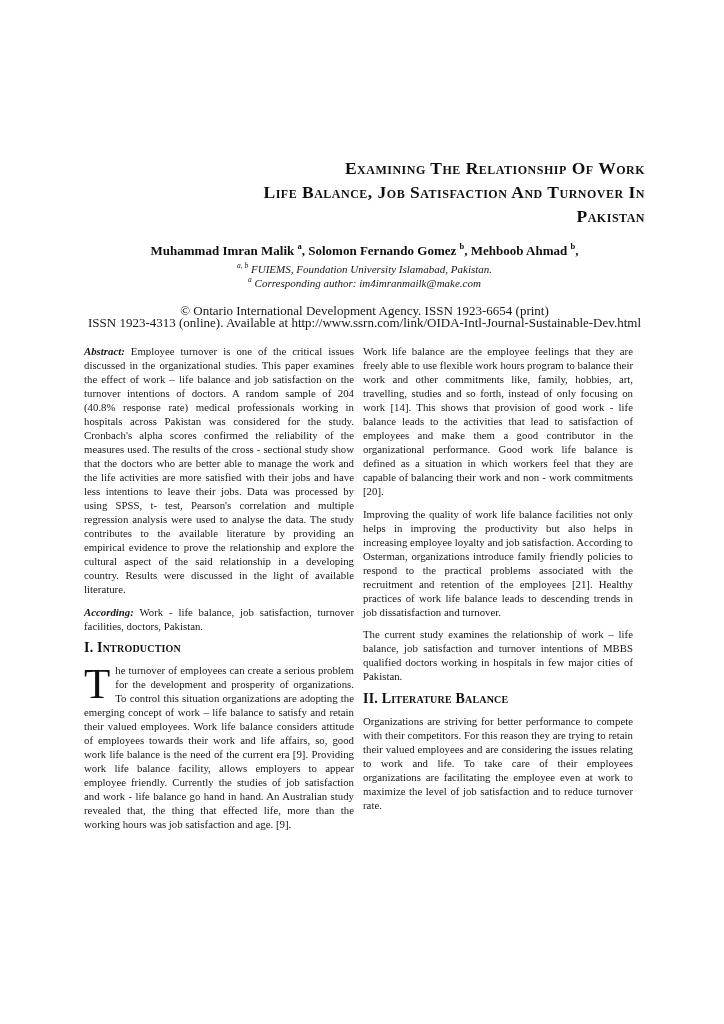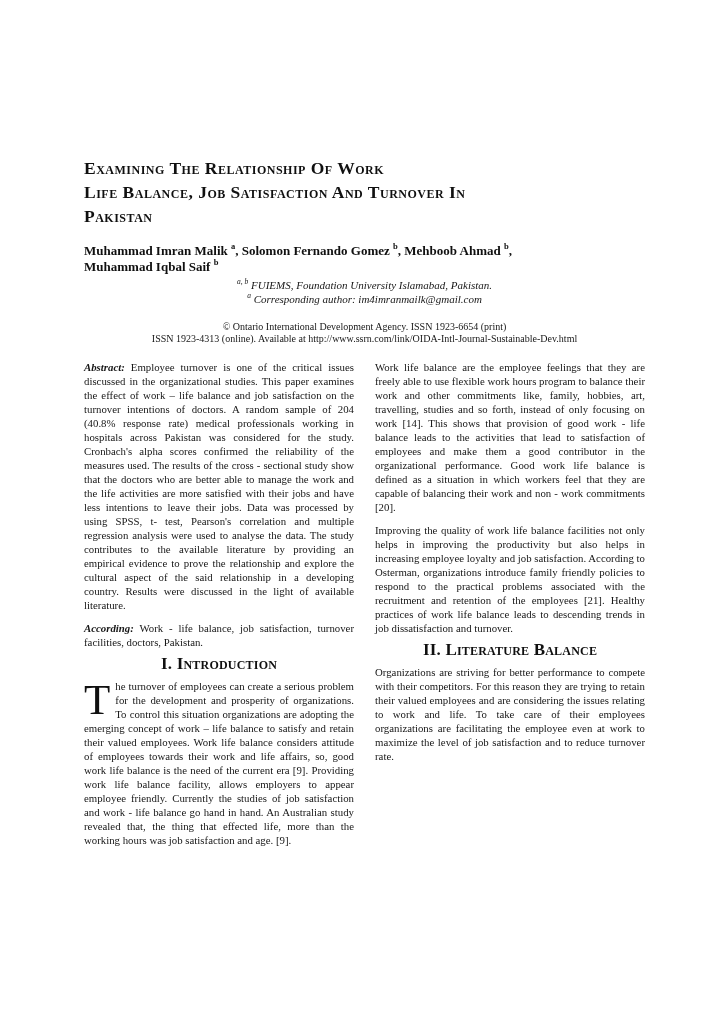--- a/index.html
+++ b/index.html
@@ -14,31 +14,31 @@
     background: #ffffff;
     color: #161616;
     font-family: "Liberation Serif", "DejaVu Serif", serif;
     overflow: hidden;
     box-sizing: border-box;
     padding: 156px 79px 0 84px;
   }
   
   .title {
     margin: 0;
-    text-align: left;
+    text-align: right;
     font-size: 17.5px;
     line-height: 24px;
     font-weight: bold;
     font-variant: small-caps;
     letter-spacing: 0.5px;
     color: #101010;
   }
   .authors {
     margin-top: 15px;
-    text-align: left;
+    text-align: center;
     font-size: 13px;
     line-height: 16px;
     font-weight: bold;
     color: #101010;
   }
   .authors sup {
     font-size: 8.5px;
     font-weight: bold;
     position: relative;
     top: -1px;
@@ -50,44 +50,44 @@
     line-height: 13.5px;
     color: #161616;
     font-style: italic;
   }
   .affiliations sup {
     font-size: 7.5px;
   }
   .issn-block {
     margin-top: 15px;
     text-align: center;
-    font-size: 10px;
+    font-size: 13px;
     line-height: 12px;
     color: #161616;
   }
   
   .columns {
     display: flex;
-    gap: 21px;
+    gap: 9px;
     margin-top: 15px;
   }
   .col {
     width: 270px;
     text-align: justify;
     font-size: 10.8px;
     line-height: 14px;
     color: #161616;
   }
   .col p {
     margin: 0 0 8.5px 0;
   }
   .section-heading {
     margin: 4px 0 8px 0;
-    text-align: center;
-    font-size: 17px;
+    text-align: left;
+    font-size: 14px;
     line-height: 14px;
     font-weight: bold;
     font-variant: small-caps;
     letter-spacing: 0.2px;
     color: #101010;
   }
   .run-lead {
     font-weight: bold;
     font-style: italic;
   }
@@ -109,45 +109,45 @@
 
   <header>
     <h1 class="title">
       <div>Examining The Relationship Of Work</div>
       <div>Life Balance, Job Satisfaction And Turnover In</div>
       <div>Pakistan</div>
     </h1>
 
     <div class="authors">
       <div><span>Muhammad Imran Malik </span><sup>a</sup><span>, Solomon Fernando Gomez </span><sup>b</sup><span>, Mehboob Ahmad </span><sup>b</sup><span>,</span></div>
-      <div><span>Muhammad Iqbal Saif </span><sup>b</sup></div>
     </div>
 
     <div class="affiliations">
       <div><sup>a, b</sup><span> FUIEMS, Foundation University Islamabad, Pakistan.</span></div>
-      <div><sup>a</sup><span> Corresponding author:  im4imranmailk@gmail.com</span></div>
+      <div><sup>a</sup><span> Corresponding author:  im4imranmailk@make.com</span></div>
     </div>
 
     <div class="issn-block">
       <div>© Ontario International Development Agency. ISSN 1923-6654 (print)</div>
       <div>ISSN 1923-4313 (online). Available at http://www.ssrn.com/link/OIDA-Intl-Journal-Sustainable-Dev.html</div>
     </div>
   </header>
 
   <main class="columns">
 
     <section class="col">
       <p><span class="run-lead">Abstract:</span><span> Employee turnover is one of the critical issues discussed in the organizational studies. This paper examines the effect of work – life balance and job satisfaction on the turnover intentions of doctors. A random sample of 204 (40.8% response rate) medical professionals working in hospitals across Pakistan was considered for the study. Cronbach's alpha scores confirmed the reliability of the measures used. The results of the cross - sectional study show that the doctors who are better able to manage the work and the life activities are more satisfied with their jobs and have less intentions to leave their jobs. Data was processed by using SPSS, t- test, Pearson's correlation and multiple regression analysis were used to analyse the data. The study contributes to the available literature by providing an empirical evidence to prove the relationship and explore the cultural aspect of the said relationship in a developing country. Results were discussed in the light of available literature.</span></p>
       <p><span class="run-lead">According:</span><span> Work - life balance, job satisfaction, turnover facilities, doctors, Pakistan.</span></p>
       <h2 class="section-heading">I. Introduction</h2>
       <p><span class="run-dropcap">T</span><span>he turnover of employees can create a serious problem for the development and prosperity of organizations. To control this situation organizations are adopting the emerging concept of work – life balance to satisfy and retain their valued employees. Work life balance considers attitude of employees towards their work and life affairs, so, good work life balance is the need of the current era [9]. Providing work life balance facility, allows employers to appear employee friendly. Currently the studies of job satisfaction and work - life balance go hand in hand. An Australian study revealed that, the thing that effected life, more than the working hours was job satisfaction and age. [9].</span></p>
     </section>
 
     <section class="col">
       <p>Work life balance are the employee feelings that they are freely able to use flexible work hours program to balance their work and other commitments like, family, hobbies, art, travelling, studies and so forth, instead of only focusing on work [14]. This shows that provision of good work - life balance leads to the activities that lead to satisfaction of employees and make them a good contributor in the organizational performance. Good work life balance is defined as a situation in which workers feel that they are capable of balancing their work and non - work commitments [20].</p>
       <p>Improving the quality of work life balance facilities not only helps in improving the productivity but also helps in increasing employee loyalty and job satisfaction. According to Osterman, organizations introduce family friendly policies to respond to the practical problems associated with the recruitment and retention of the employees [21]. Healthy practices of work life balance leads to descending trends in job dissatisfaction and turnover.</p>
+      <p>The current study examines the relationship of work – life balance, job satisfaction and turnover intentions of MBBS qualified doctors working in hospitals in few major cities of Pakistan.</p>
       <h2 class="section-heading">II. Literature Balance</h2>
       <p>Organizations are striving for better performance to compete with their competitors. For this reason they are trying to retain their valued employees and are considering the issues relating to work and life. To take care of their employees organizations are facilitating the employee even at work to maximize the level of job satisfaction and to reduce turnover rate.</p>
     </section>
 
   </main>
 
 </div>
 
 </body></html>

